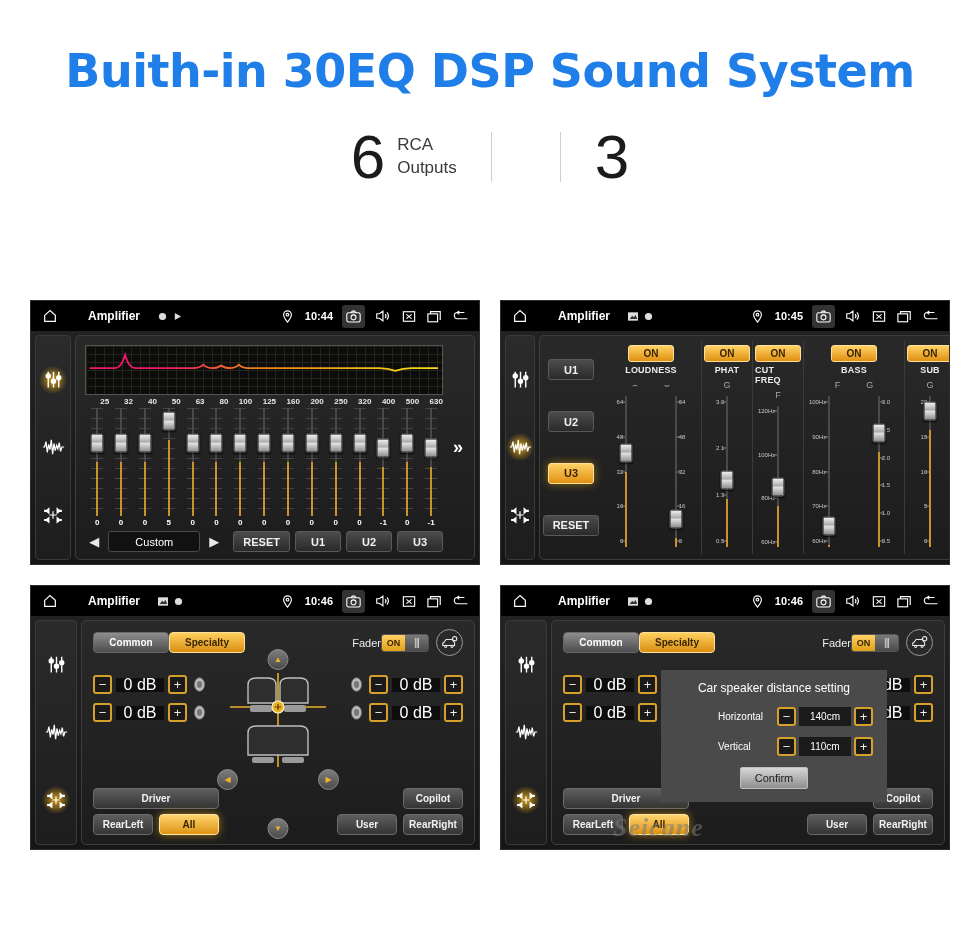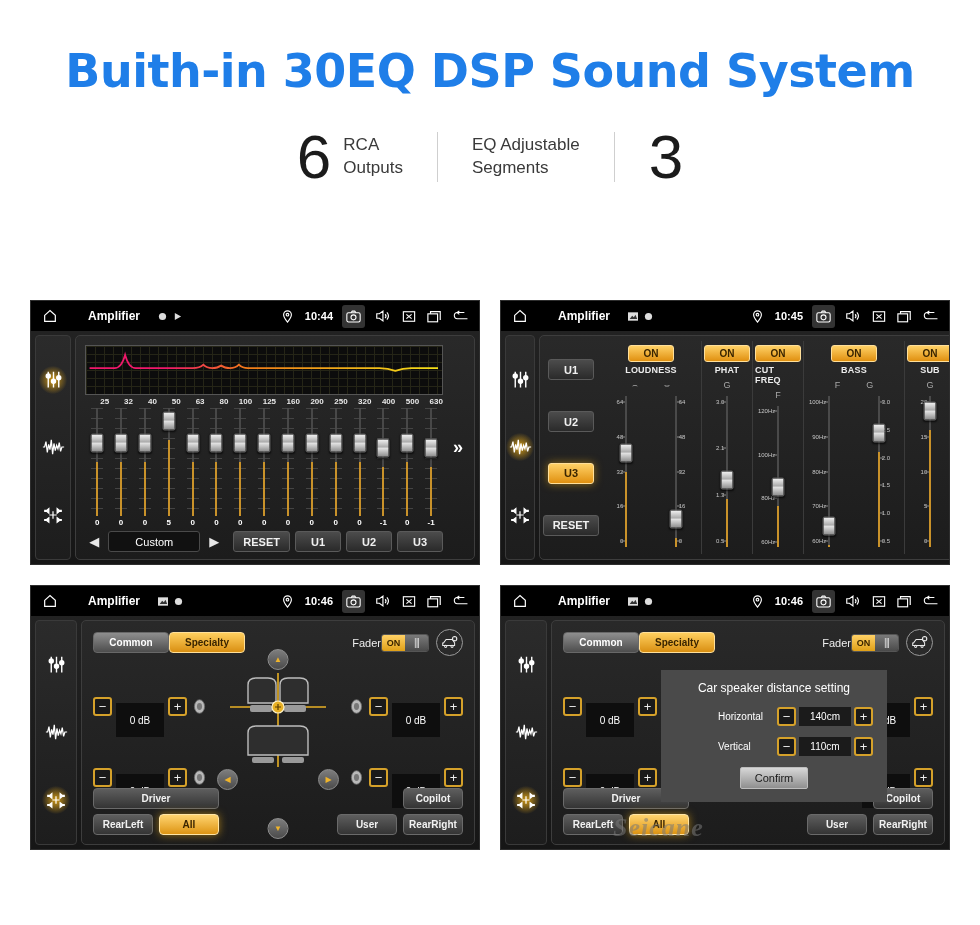--- a/index.html
+++ b/index.html
@@ -221,22 +221,22 @@
     display: flex; align-items: center; justify-content: center; margin-left: 7px; cursor: pointer;
   }
   .bal-body { flex: 1; position: relative; display: flex; padding: 0 6px 4px 6px; }
   .bal-side { width: 120px; display: flex; flex-direction: column; justify-content: flex-start; gap: 9px; padding-top: 14px; }
   .db-row { display: flex; align-items: center; gap: 4px; }
   .pm {
     width: 19px; height: 19px; border: 2px solid #d5a12a; border-radius: 3px;
     color: #eee; font-size: 13px; line-height: 15px; text-align: center;
     background: #1a1a1a; cursor: pointer;
   }
-  .dbval { width: 48px; height: 34px; background: #0e0e0e; color: #fff; font-size: 10px;
-    display:flex; align-items:center; justify-content:center;margin-top:28px; }
+  .dbval { width: 48px; height: 14px; background: #0e0e0e; color: #fff; font-size: 16px;
+    display:flex; align-items:center; justify-content:center; }
   .spk { width: 17px; height: 17px; }
   .bal-center { flex: 1; position: relative; }
   .bal-bottom { position: absolute; left: 6px; right: 6px; bottom: 4px; display: flex; justify-content: space-between; }
   .sbtn {
     min-width: 60px; height: 21px; border-radius: 4px;
     border: 1px solid #6a6a6a;
     background: linear-gradient(180deg,#5e5e5e,#343434);
     color: #f2f2f2; font-size: 10px; font-weight: bold;
     display: flex; align-items: center; justify-content: center; cursor: pointer;
   }
@@ -296,24 +296,20 @@
 <div class="stats-row">
   <div class="stat">
     <div class="stat-num">6</div>
     <div class="stat-text">
       <div>RCA</div>
       <div>Outputs</div>
     </div>
   </div>
   <div class="stat-div"></div>
   <div class="stat">
-    <div class="stat-text">
-      <div>EQ Adjustable</div>
-      <div>Segments</div>
-    </div>
   </div>
   <div class="stat-div"></div>
   <div class="stat">
     <div class="stat-num">3</div>
   </div>
 </div>
 
 <div class="screens">
 
   <div class="screen">

